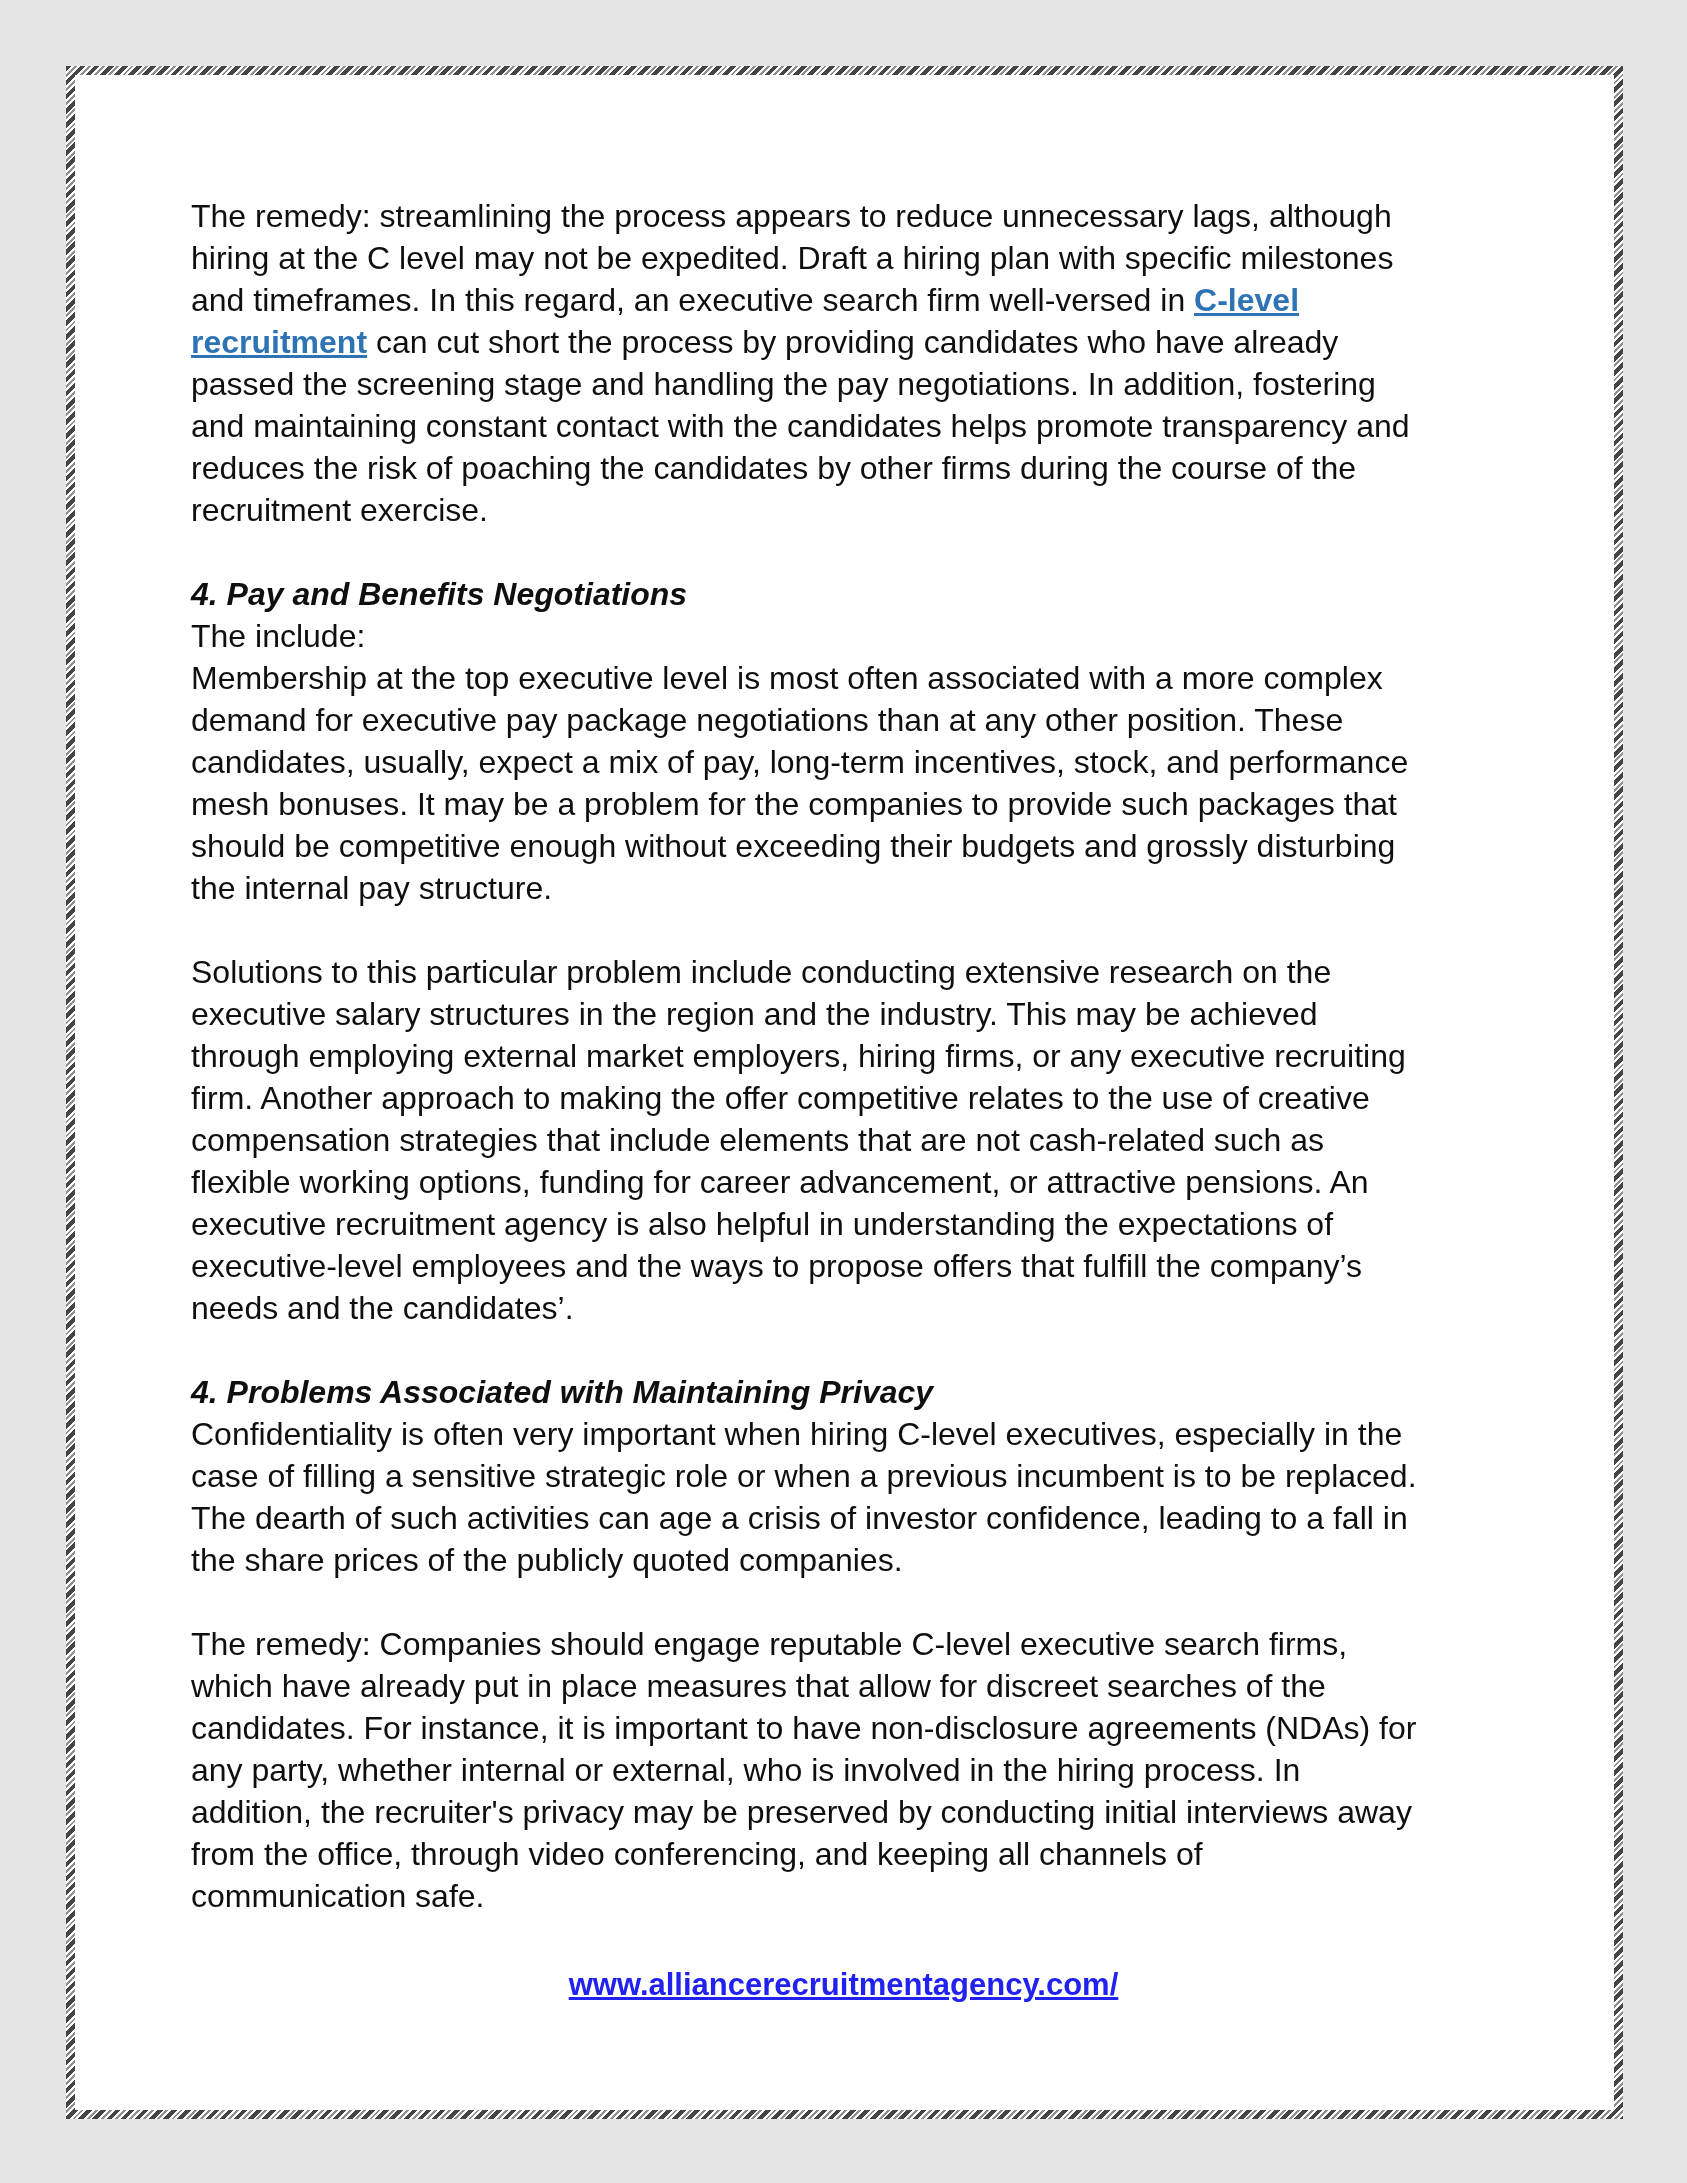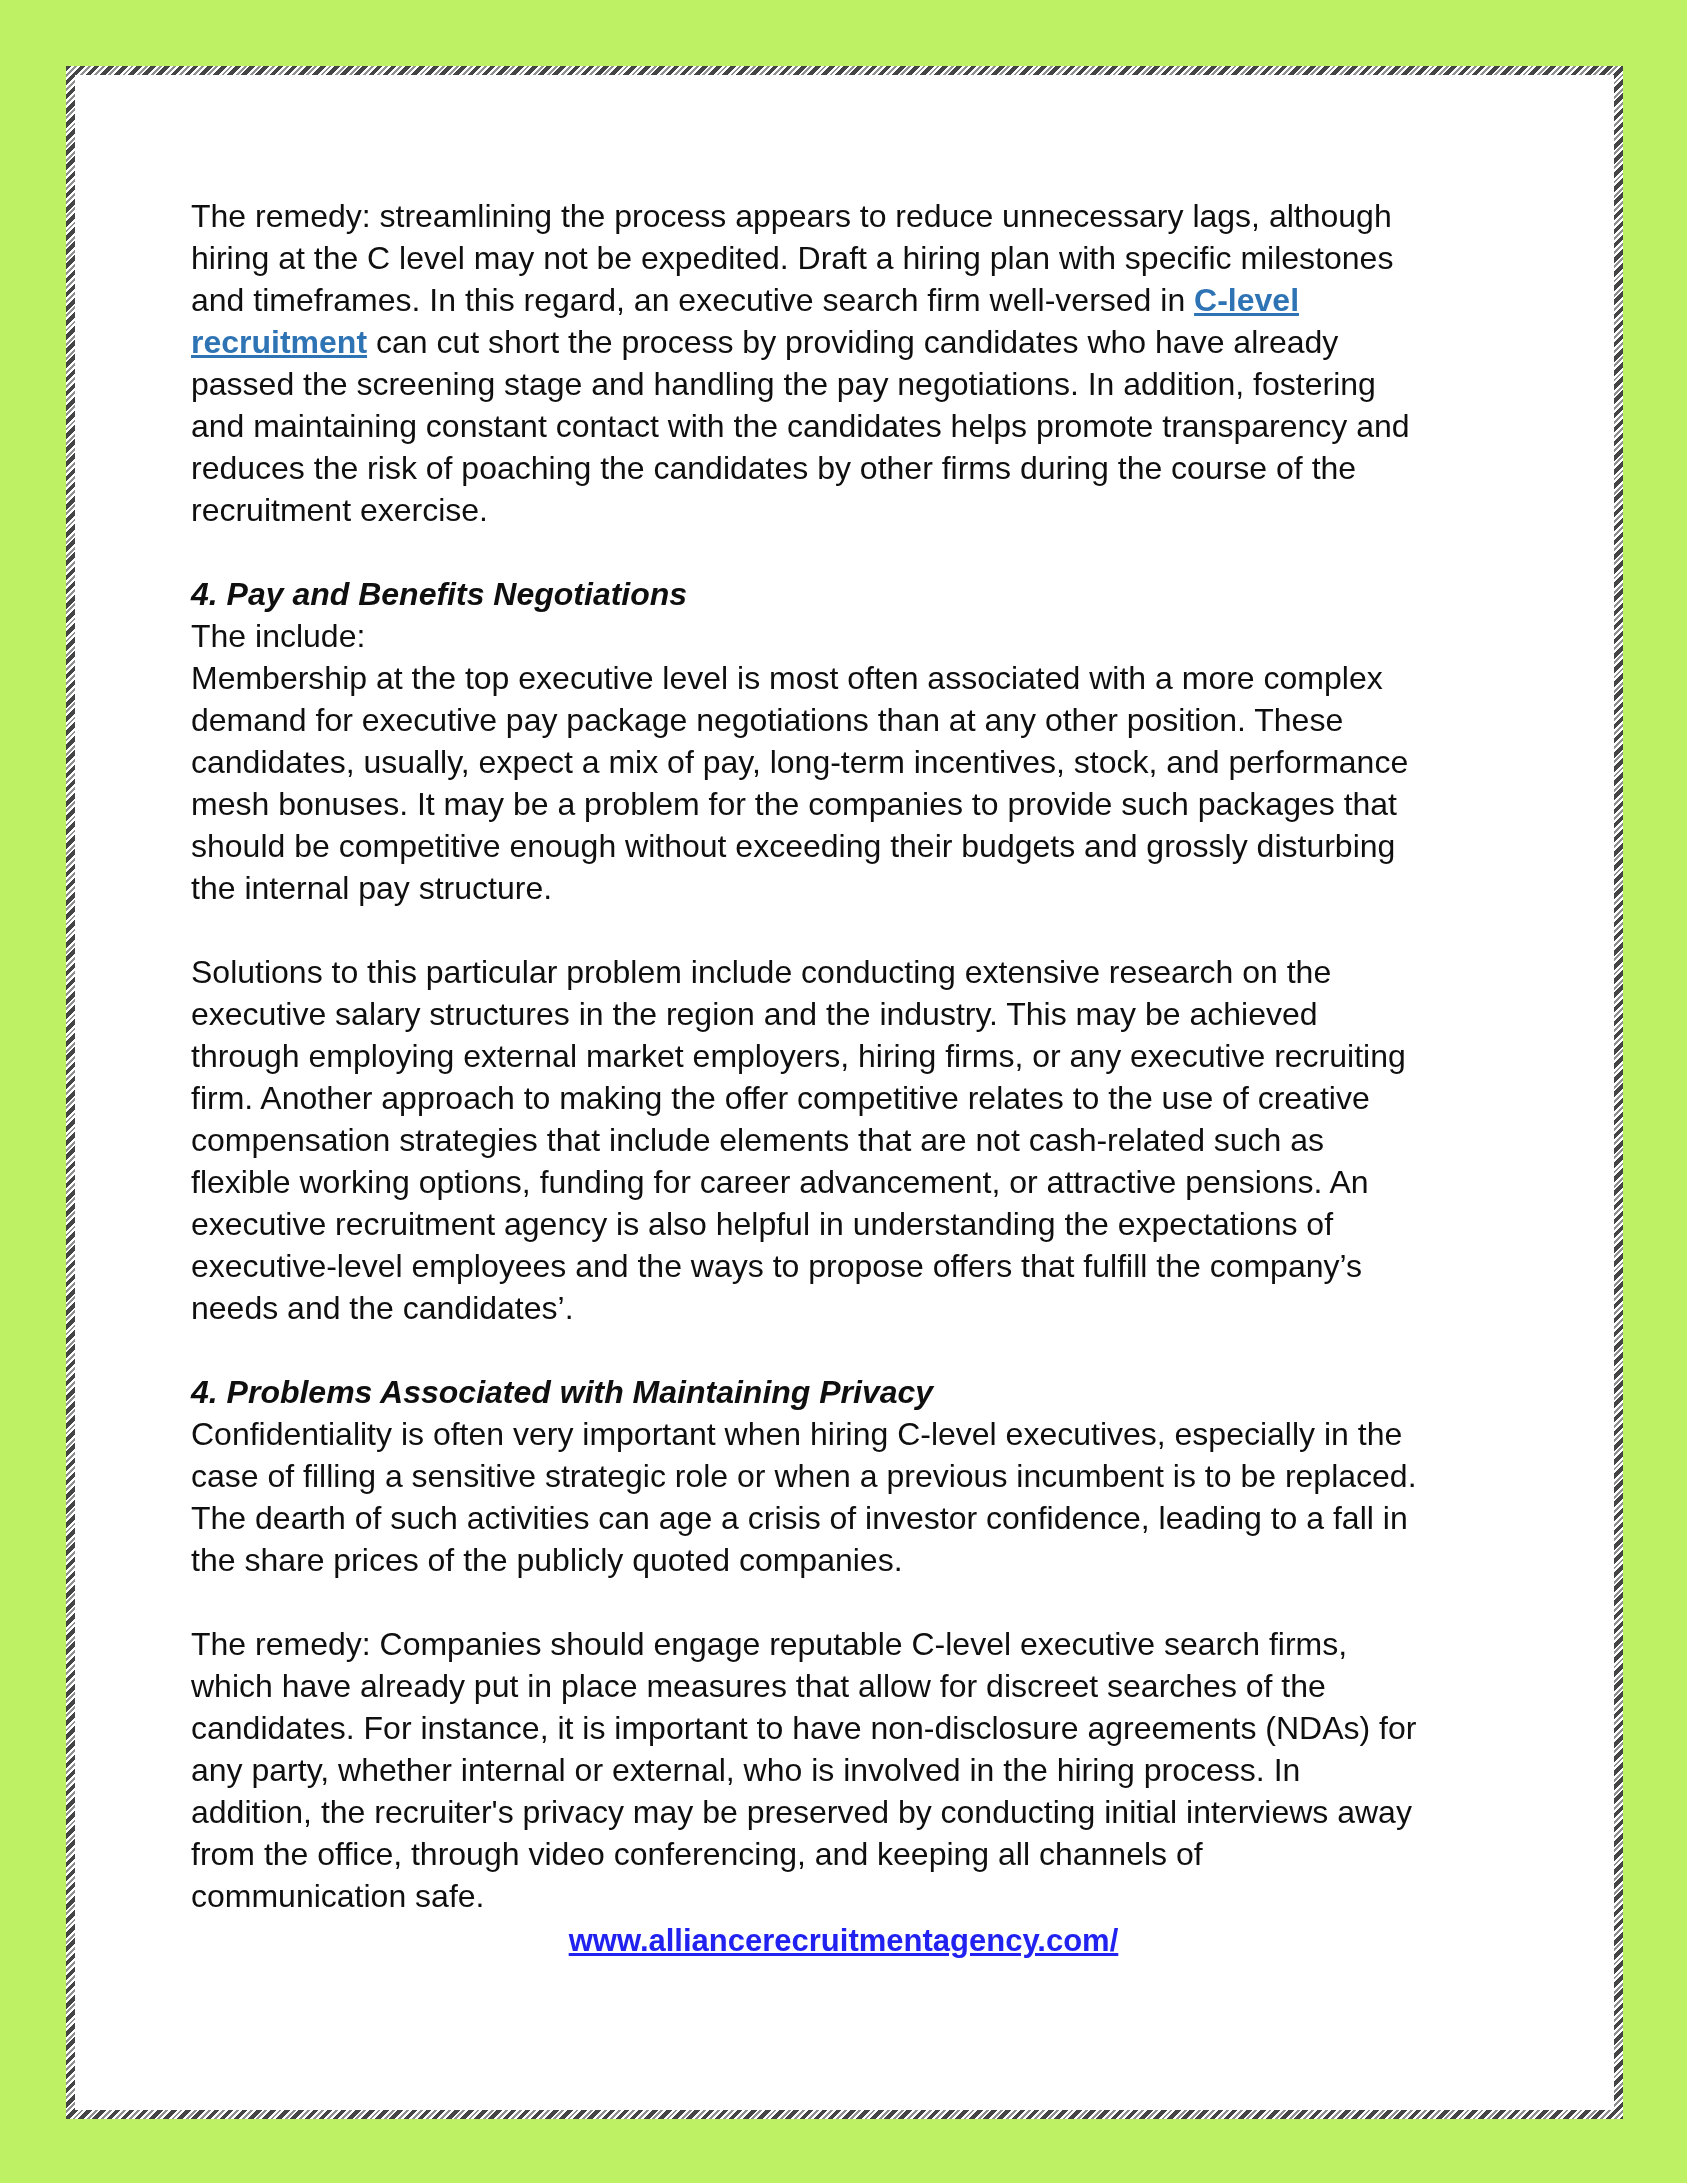--- a/index.html
+++ b/index.html
@@ -4,21 +4,21 @@
 <style>
   html, body {
     margin: 0;
     padding: 0;
     background: #ffffff;
   }
   .page {
     position: relative;
     width: 1687px;
     height: 2183px;
-    background: #bef264;
+    background: #e5e5e5;
     overflow: hidden;
     font-family: "Liberation Sans", "DejaVu Sans", sans-serif;
   }
   
   .frame {
     position: absolute;
     left: 66px;
     top: 66px;
     width: 1557px;
     height: 2053px;
@@ -61,21 +61,21 @@
     margin-top: 42px !important;
   }
   .inline-link {
     color: #2E74B5;
     font-weight: bold;
     text-decoration: underline;
   }
   .footer {
     position: absolute;
     left: 0;
-    top: 1922px;
+    top: 1966px;
     width: 100%;
     text-align: center;
   }
   .footer a {
     color: #2222F0;
     font-weight: bold;
     font-size: 31px;
     line-height: 37px;
     text-decoration: underline;
   }

